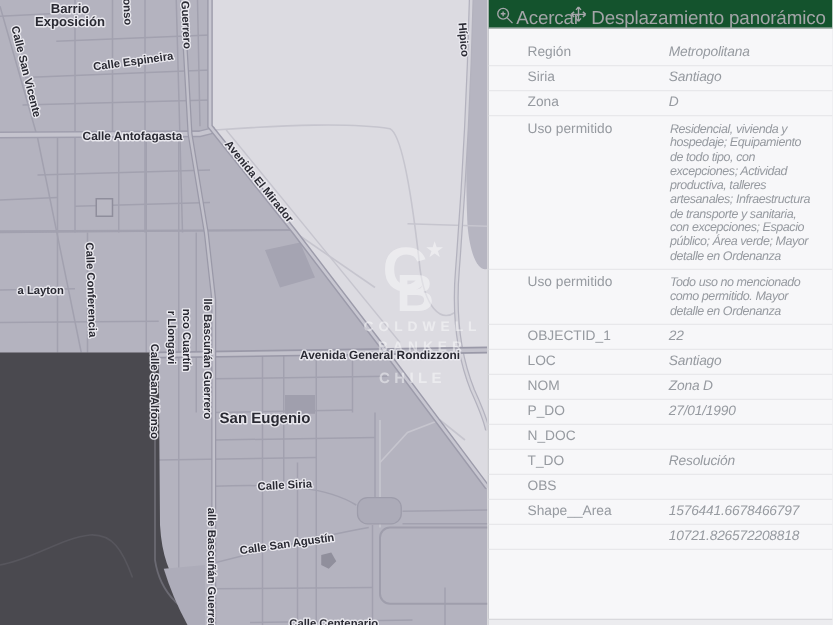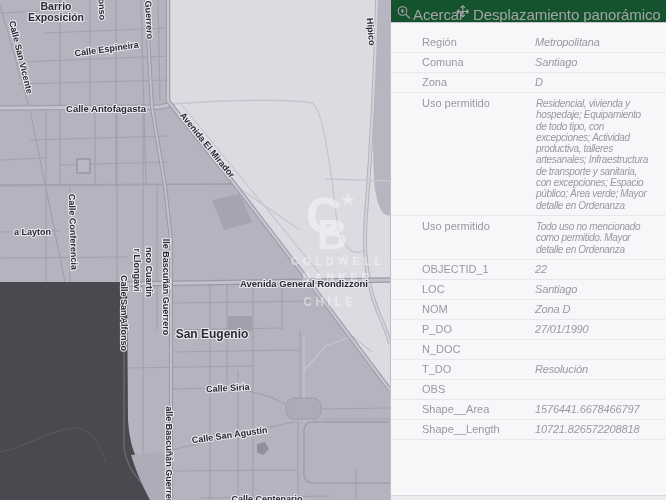--- a/index.html
+++ b/index.html
@@ -164,21 +164,21 @@
     </svg>
     <span style="left:22px;">Acercar</span>
     <span style="left:82px;">Desplazamiento panorámico</span>
   </div>
   <div class="tbl">
     <div class="row">
           <span class="lab">Región</span>
           <span class="val">Metropolitana</span>
         </div>
     <div class="row">
-          <span class="lab">Comuna</span>
+          <span class="lab">Siria</span>
           <span class="val">Santiago</span>
         </div>
     <div class="row">
           <span class="lab">Zona</span>
           <span class="val">D</span>
         </div>
     <div class="row tall"><span class="lab">Uso permitido</span><span class="val">Residencial, vivienda y<br>hospedaje; Equipamiento<br>de todo tipo, con<br>excepciones; Actividad<br>productiva, talleres<br>artesanales; Infraestructura<br>de transporte y sanitaria,<br>con excepciones; Espacio<br>público; Área verde; Mayor<br>detalle en Ordenanza</span></div>
     <div class="row tall"><span class="lab">Uso permitido</span><span class="val">Todo uso no mencionado<br>como permitido. Mayor<br>detalle en Ordenanza</span></div>
     <div class="row">
           <span class="lab">OBJECTID_1</span>
@@ -205,19 +205,18 @@
         </div>
     <div class="row">
           <span class="lab">OBS</span>
           <span class="val"></span>
         </div>
     <div class="row">
           <span class="lab">Shape__Area</span>
           <span class="val">1576441.6678466797</span>
         </div>
     <div class="row">
-          <span class="lab">Shape__Length</span>
           <span class="val">10721.826572208818</span>
         </div>
   </div>
   <div style="position:absolute;left:0;top:495px;width:100%;height:5px;background:#ececef;border-top:1px solid #d9d9dd;box-sizing:border-box;"></div>
 </div>
 </div>
 
 </body></html>

